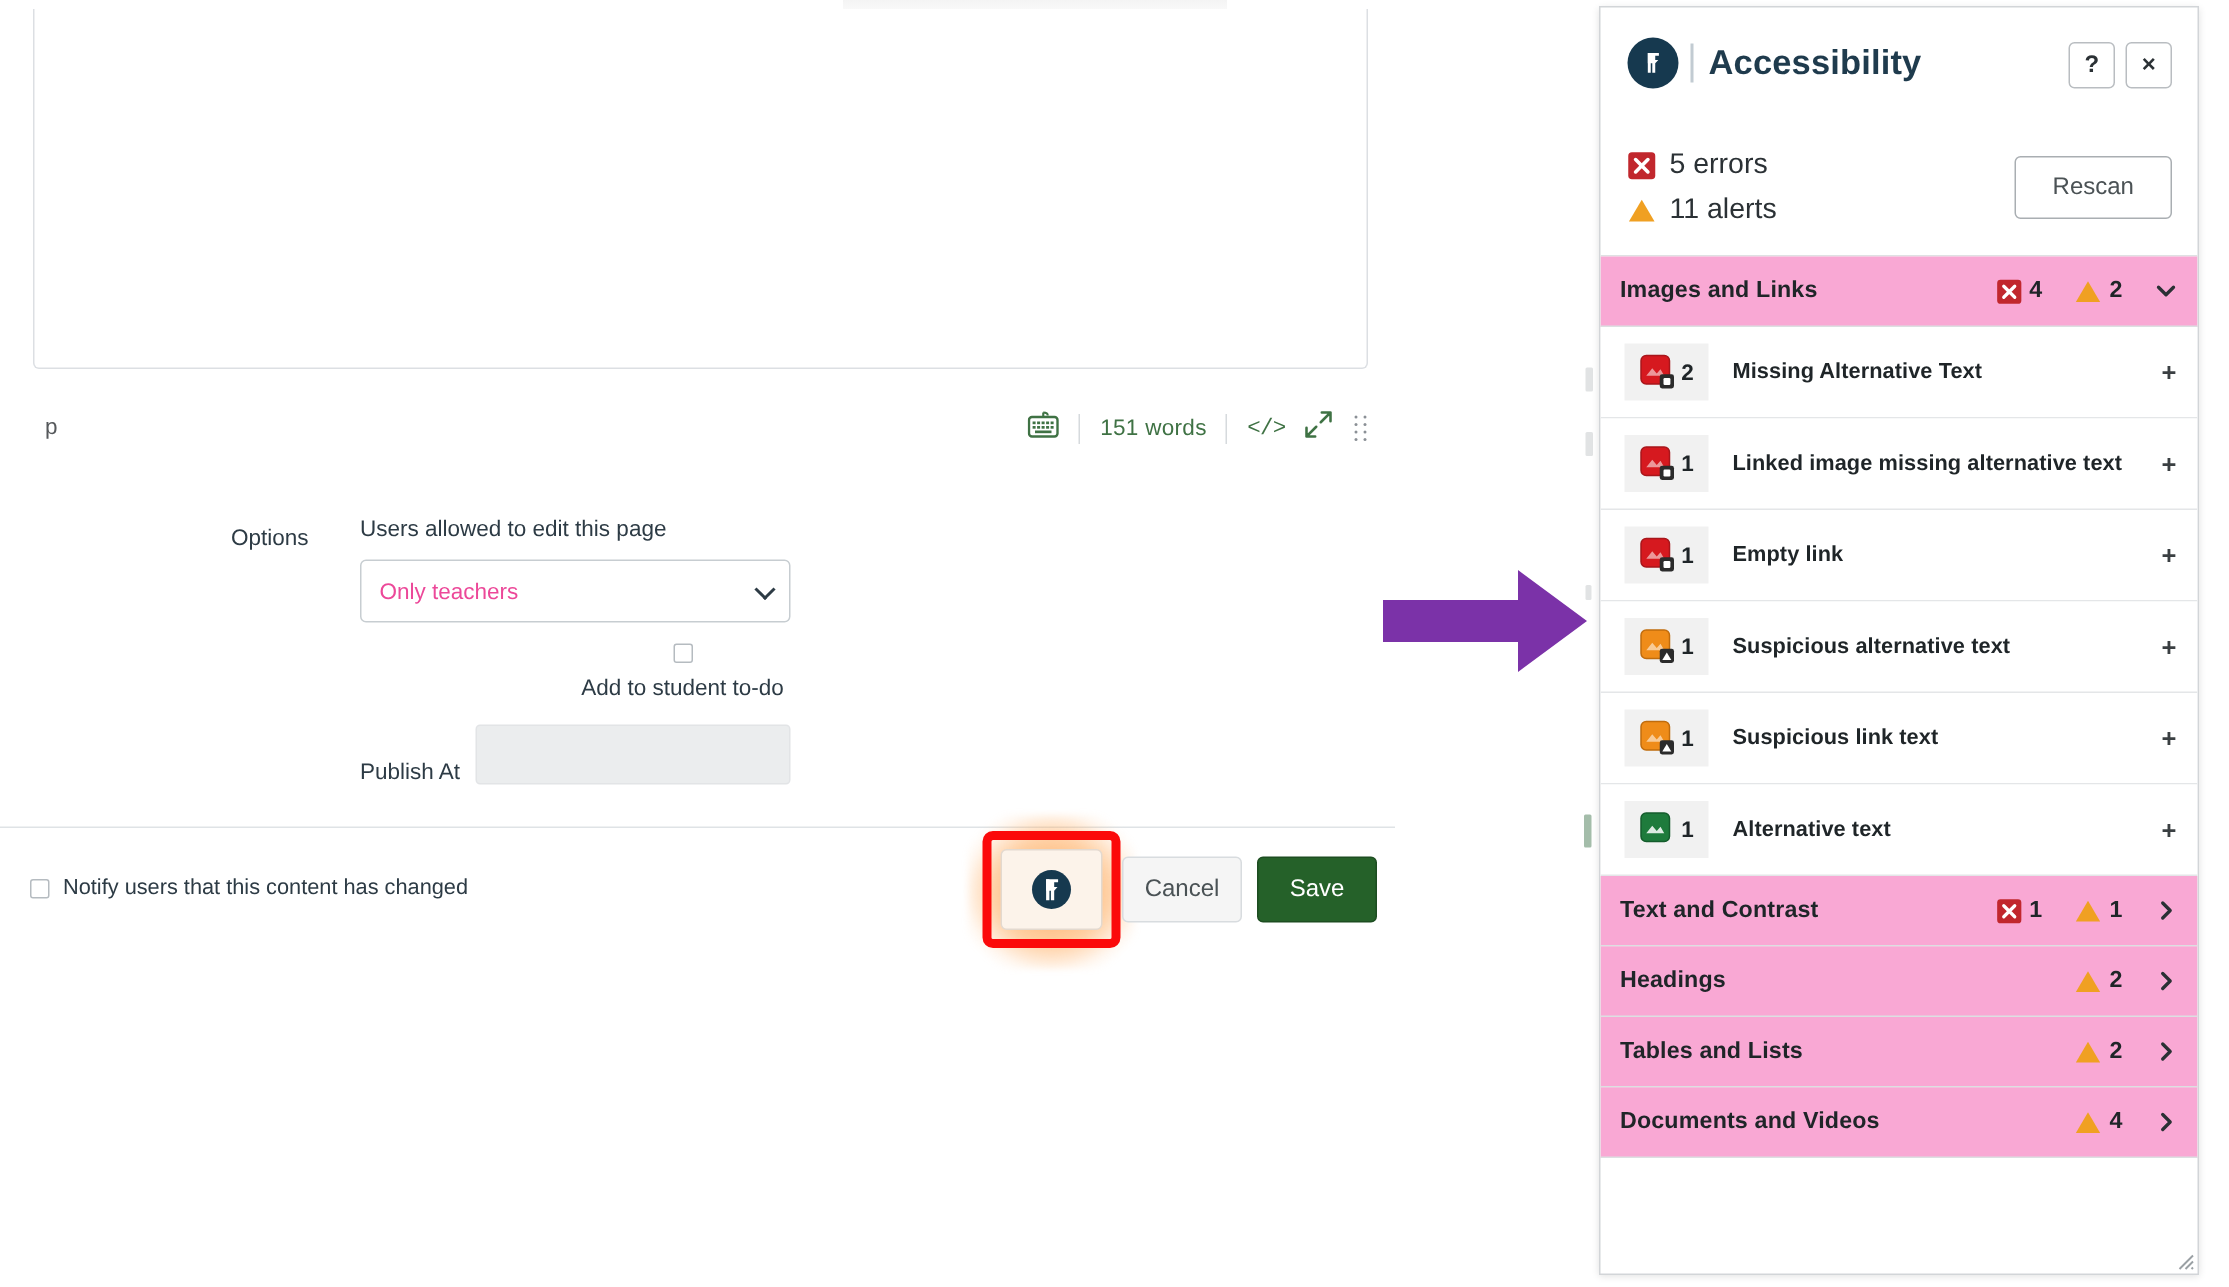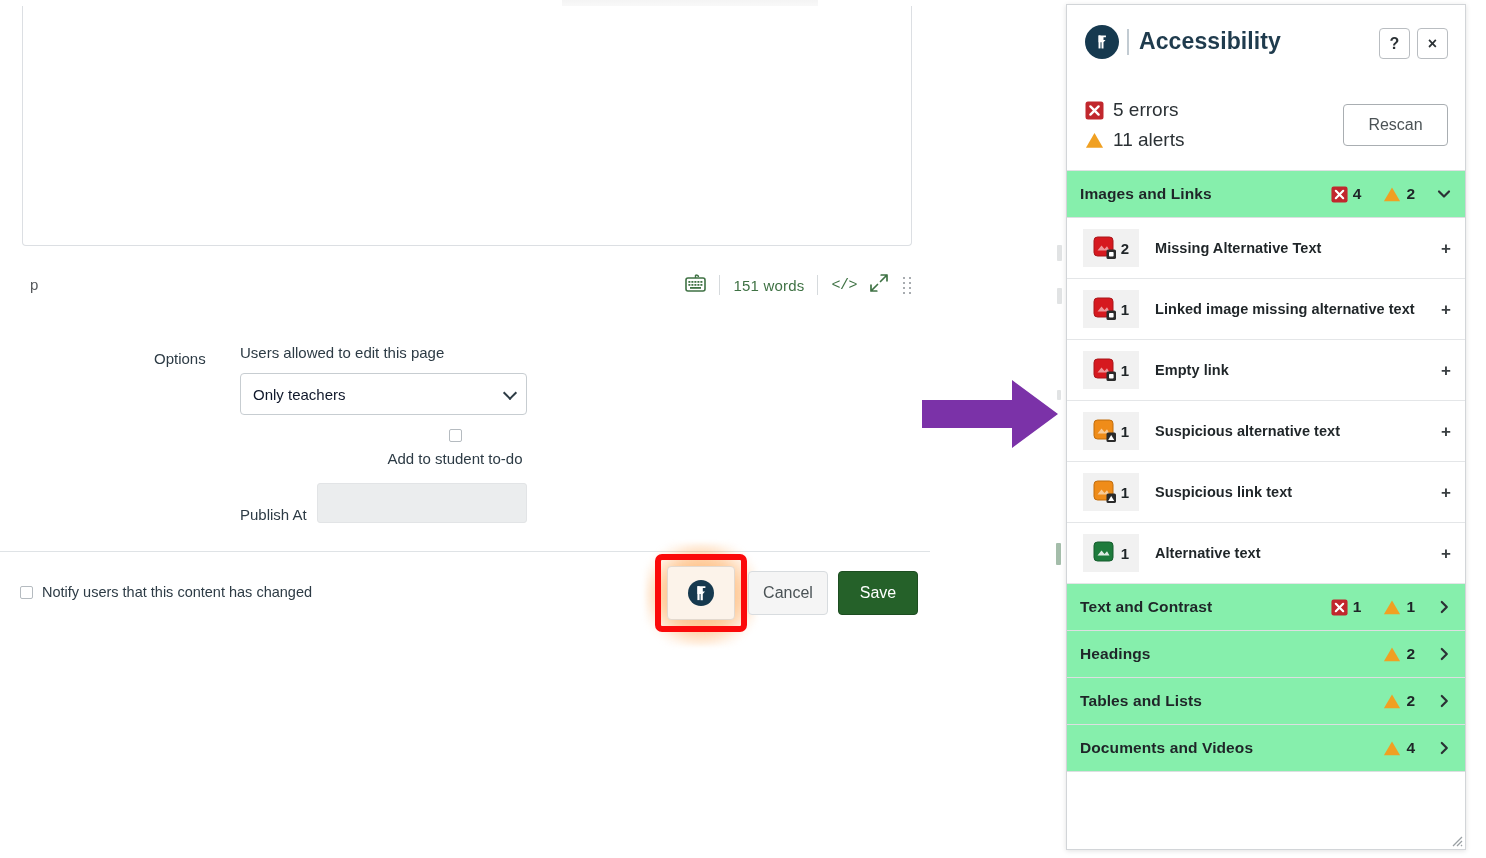--- a/index.html
+++ b/index.html
@@ -43,21 +43,21 @@
   
   .options-label {
     position: absolute; left: 154px; top: 350px; width: 64px; text-align: left;
     font-size: 15px; color: #2d3b45;
   }
   .opt-col { position: absolute; left: 240px; top: 344px; width: 430px; }
   .opt-desc { font-size: 15px; color: #2d3b45; line-height: 1.2; }
   .select-wrap { position: relative; margin-top: 11px; width: 287px; height: 42px; }
   select.only-teachers {
     width: 287px; height: 42px; padding: 0 30px 0 12px;
-    font-size: 15px; color: #0f172a; background: #fff;
+    font-size: 15px; color: #ec4899; background: #fff;
     border: 1px solid #c7cdd1; border-radius: 4px;
     -webkit-appearance: none; appearance: none;
     font-family: "Liberation Sans", sans-serif;
   }
   .sel-chev {
     position: absolute; right: 12px; top: 15px; width: 10px; height: 10px;
     border-right: 2px solid #2d3b45; border-bottom: 2px solid #2d3b45;
     transform: rotate(45deg); pointer-events: none;
   }
   .todo-row { display: flex; align-items: center; gap: 8px; margin-top: 14px; flex-direction: column; }
@@ -147,21 +147,21 @@
   .sum-alert { top: 42px; }
   .sum-text { font-size: 19px; color: #2b3135; }
   .rescan-btn {
     position: absolute; right: 17px; top: 17px; width: 105px; height: 42px;
     background: #fff; border: 1px solid #a9aeb2; border-radius: 4px;
     font-size: 16px; color: #4b5255; font-family: "Liberation Sans", sans-serif;
     cursor: pointer;
   }
 
   .cat-header {
-    position: relative; height: 47px; background: #86efac;
+    position: relative; height: 47px; background: #f9a8d4;
     border-bottom: 1px solid #dcdfe1; display: flex; align-items: center;
     padding: 0 14px 0 13px; cursor: pointer;
   }
   .cat-title { font-size: 15.5px; font-weight: bold; color: #1f2528; flex: 1; letter-spacing: .1px; }
   .cnt { display: flex; align-items: center; gap: 5px; font-size: 15.5px; font-weight: bold; color: #1f2528; }
   .cnt + .cnt { margin-left: 22px; }
   .chev { margin-left: 22px; width: 14px; display: flex; align-items: center; justify-content: center; }
 
   .issue-row {
     position: relative; height: 61px; background: #fff;

